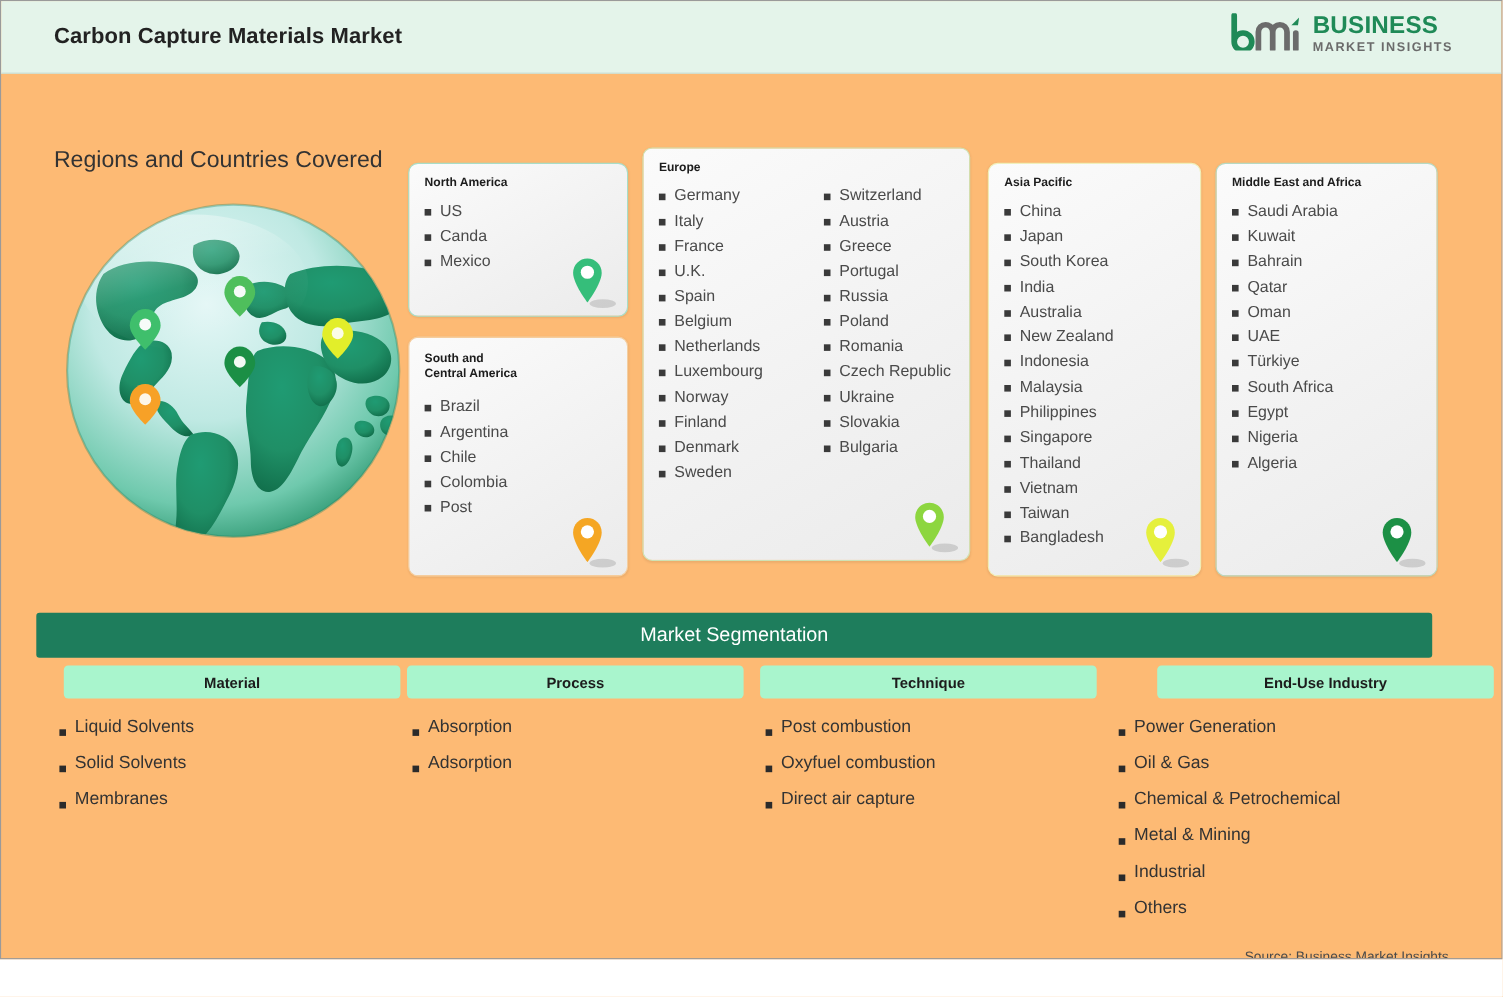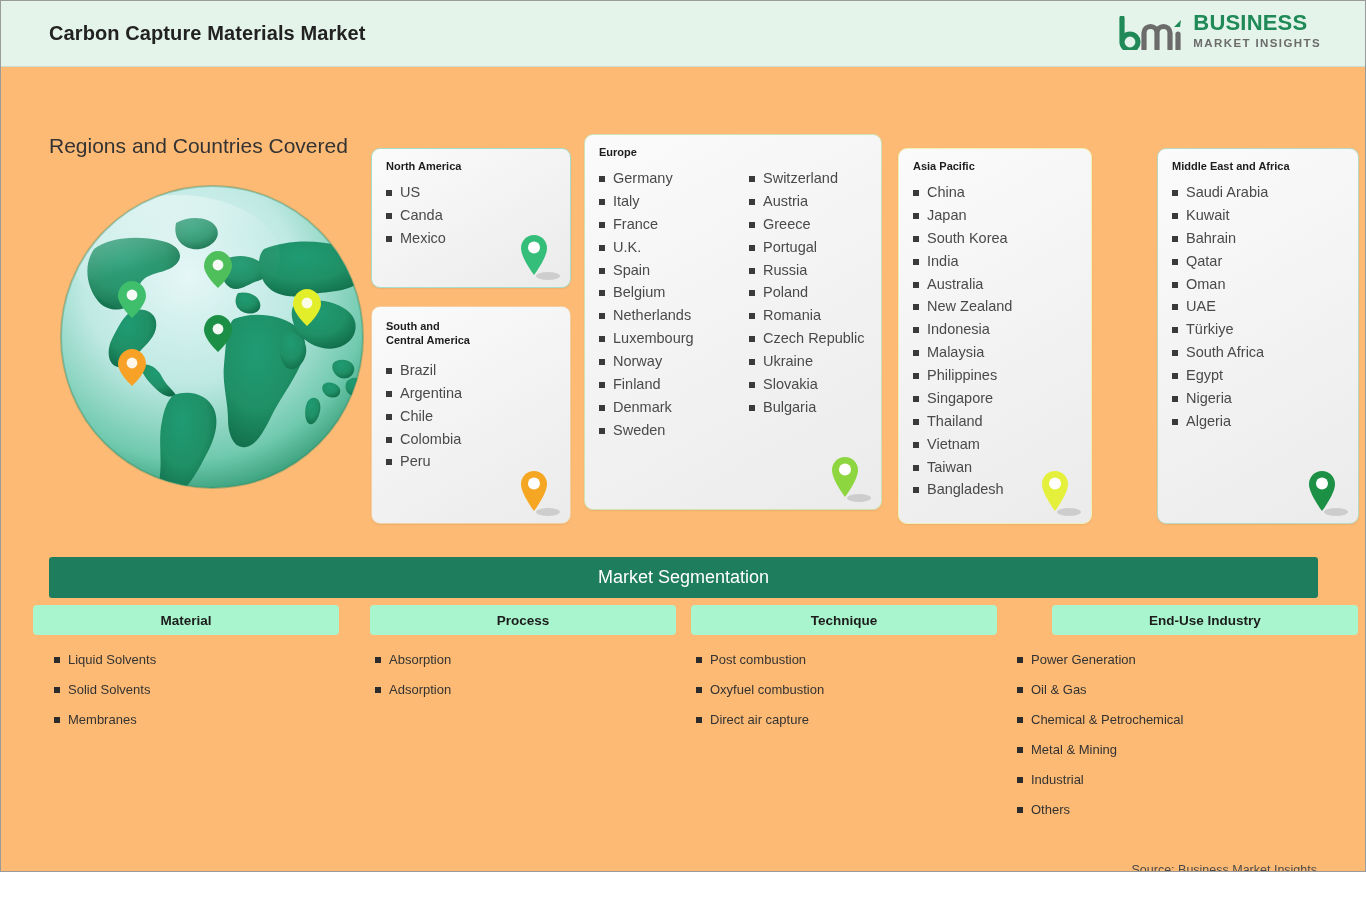--- a/index.html
+++ b/index.html
@@ -24,21 +24,21 @@
     border-bottom: 1px solid #c9ddd1;
     display: flex; align-items: center;
   }
   #header-title {
     margin-left: 48px;
     font-size: 20px; font-weight: bold; color: #222222;
     letter-spacing: 0.1px;
   }
   #brand {
     position: absolute; right: 44px; top: 11px;
-    display: flex; align-items: flex-end; gap: 9px;
+    display: flex; align-items: flex-start; gap: 9px;
   }
   #brand-mark { display: block; }
   #brand-words { display: flex; flex-direction: column; line-height: 1; }
   #brand-name {
     font-size: 22px; font-weight: bold; color: #1f8a57; letter-spacing: 0.2px;
   }
   #brand-sub {
     font-size: 11.5px; font-weight: bold; color: #6b6b6b;
     letter-spacing: 1.4px; margin-top: 4px;
   }
@@ -80,45 +80,45 @@
   .pin { position: absolute; }
 
   #card-na   { left: 370px; top: 147px; width: 200px; height: 140px; border: 1px solid #a8ddc7; }
   #card-na .pad { padding: 11px 14px; }
   #card-sca  { left: 370px; top: 305px; width: 200px; height: 218px; border: 1px solid #f3ceA0; }
   #card-sca .pad { padding: 13px 14px; }
   #card-eu   { left: 583px; top: 133px; width: 298px; height: 376px; border: 1px solid #cfe2b4; }
   #card-eu .pad { padding: 11px 14px; }
   #card-ap   { left: 897px; top: 147px; width: 194px; height: 376px; border: 1px solid #f0f0bb; }
   #card-ap .pad { padding: 11px 14px; }
-  #card-mea  { left: 1156px; top: 147px; width: 202px; height: 376px; border: 1px solid #b6d9c2; }
+  #card-mea  { left: 1104px; top: 147px; width: 202px; height: 376px; border: 1px solid #b6d9c2; }
   #card-mea .pad { padding: 11px 14px; }
 
   #card-eu .region-col:first-child { width: 150px; flex: 0 0 150px; }
 
   
   #seg-banner {
-    position: absolute; left: 48px; top: 556px;
+    position: absolute; left: 32px; top: 556px;
     width: 1269px; height: 41px;
     background: #1e7d5c; border-radius: 3px;
     display: flex; align-items: center; justify-content: center;
   }
   #seg-banner-label { color: #ffffff; font-size: 18px; }
 
   .seg-head {
     position: absolute; top: 604px; height: 30px;
     background: #a9f5cd; border-radius: 4px;
     display: flex; align-items: center; justify-content: center;
   }
   .seg-head span { font-size: 13.5px; font-weight: bold; color: #1c1c1c; }
 
   .seg-col { position: absolute; top: 652px; }
   .seg-item {
-    display: flex; align-items: flex-start;
-    font-size: 13px; color: #333333;
+    display: flex; align-items: flex-end;
+    font-size: 16px; color: #333333;
     padding: 0 0 17px 0; line-height: 1.0;
   }
   .seg-item .bul {
     width: 6px; height: 6px; background: #2b2b2b;
     margin-right: 8px; margin-top: 4px; flex: 0 0 auto;
   }
 
   #source-note {
     position: absolute; right: 48px; top: 862px;
     font-size: 12.5px; color: #4a4a4a;
@@ -291,21 +291,21 @@
           <div class="country">
               <span class="bul"></span>
               <span>Chile</span>
             </div>
           <div class="country">
               <span class="bul"></span>
               <span>Colombia</span>
             </div>
           <div class="country">
               <span class="bul"></span>
-              <span>Peru</span>
+              <span>Post</span>
             </div>
         </div>
       </div>
     </div>
     <svg class="pin" style="right:10px; bottom:4px;" width="42" height="52" viewBox="0 0 42 52">
       <ellipse cx="30" cy="45" rx="12" ry="4" fill="#000" opacity="0.13"></ellipse>
       <path d="M16 4 C8.8 4 3 9.8 3 17 C3 27 16 44 16 44 C16 44 29 27 29 17 C29 9.8 23.2 4 16 4 Z" fill="#f5a623"></path>
       <circle cx="16" cy="16.5" r="6" fill="#ffffff"></circle>
     </svg>
   </div>
@@ -546,21 +546,21 @@
       <ellipse cx="30" cy="45" rx="12" ry="4" fill="#000" opacity="0.13"></ellipse>
       <path d="M16 4 C8.8 4 3 9.8 3 17 C3 27 16 44 16 44 C16 44 29 27 29 17 C29 9.8 23.2 4 16 4 Z" fill="#1c9045"></path>
       <circle cx="16" cy="16.5" r="6" fill="#ffffff"></circle>
     </svg>
   </div>
 
   <div id="seg-banner">
     <span id="seg-banner-label">Market Segmentation</span>
   </div>
 
-  <div class="seg-head" style="left:32px; width:306px;">
+  <div class="seg-head" style="left:57px; width:306px;">
     <span>Material</span>
   </div>
   <div class="seg-head" style="left:369px; width:306px;">
     <span>Process</span>
   </div>
   <div class="seg-head" style="left:690px; width:306px;">
     <span>Technique</span>
   </div>
   <div class="seg-head" style="left:1011px; width:306px;margin-left:40px;">
     <span>End-Use Industry</span>

